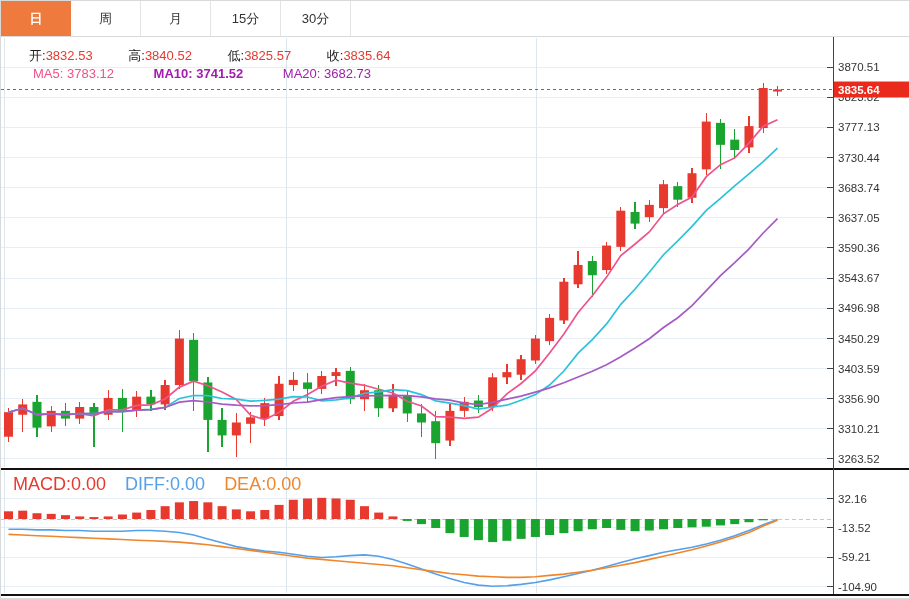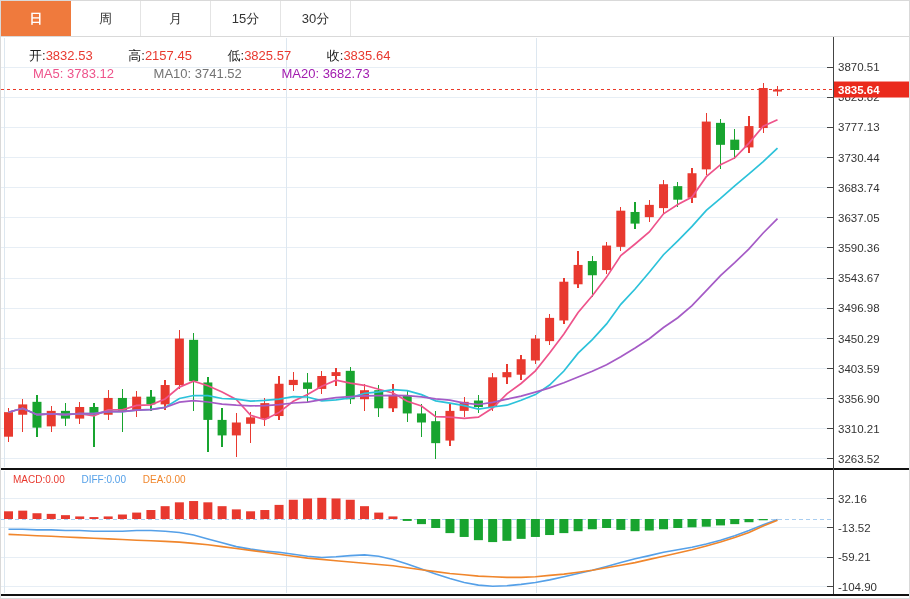--- a/index.html
+++ b/index.html
@@ -19,21 +19,21 @@
     box-sizing:border-box;background:#fff;
   }
   .tab.active{background:#ef7a3d;color:#fff;border-right:none;font-weight:bold;}
   .chart-svg{position:absolute;top:0;left:0;z-index:1;}
   .overlay{position:absolute;z-index:2;white-space:nowrap;font-size:13px;}
   .ohlc-row{top:46px;left:12px;color:#222;}
   .ohlc-row .pair{margin-right:16px;margin-left:16px;}
   .ohlc-row .val{color:#e8392f;}
   .ma-row{top:65px;left:12px;}
   .ma-row .pair{margin-right:16px;margin-left:20px;}
-  .macd-row{top:473px;left:12px;font-size:10px;}
+  .macd-row{top:473px;left:12px;font-size:18px;}
   .macd-row .pair{margin-right:14px;}
 </style>
 </head>
 <body>
 
 <div class="app">
 
   <div class="tabbar">
     <div class="tab active">日</div>
     <div class="tab">周</div>
@@ -292,28 +292,28 @@
           <rect x="0" y="37" width="832" height="429"></rect>
         </clipPath>
         <clipPath id="macdClip">
           <rect x="0" y="470" width="832" height="122"></rect>
         </clipPath>
       </defs>
     </svg>
 
   <div class="overlay ohlc-row">
     <span class="pair"><span>开:</span><span class="val">3832.53</span></span>
-    <span class="pair"><span>高:</span><span class="val">2157.45</span></span>
+    <span class="pair"><span>高:</span><span class="val">3840.52</span></span>
     <span class="pair"><span>低:</span><span class="val">3825.57</span></span>
     <span class="pair"><span>收:</span><span class="val">3835.64</span></span>
   </div>
 
   <div class="overlay ma-row">
     <span class="pair" id="ma5pair" style="color: rgb(238, 83, 139);"><span>MA5:</span> <span>3783.12</span></span>
-    <span class="pair" id="ma10pair" style="color: #737373;"><span>MA10:</span> <span>3741.52</span></span>
+    <span class="pair" id="ma10pair" style="color: #a21caf; font-weight: bold;"><span>MA10:</span> <span>3741.52</span></span>
     <span class="pair" id="ma20pair" style="color: #a21caf;"><span>MA20:</span> <span>3682.73</span></span>
   </div>
 
   <div class="overlay macd-row">
     <span class="pair" id="macdpair" style="color: rgb(232, 57, 47);"><span>MACD:</span><span>0.00</span></span>
     <span class="pair" id="diffpair" style="color: rgb(85, 160, 232);"><span>DIFF:</span><span>0.00</span></span>
     <span class="pair" id="deapair" style="color: rgb(240, 134, 44);"><span>DEA:</span><span>0.00</span></span>
   </div>
 
 </div>

